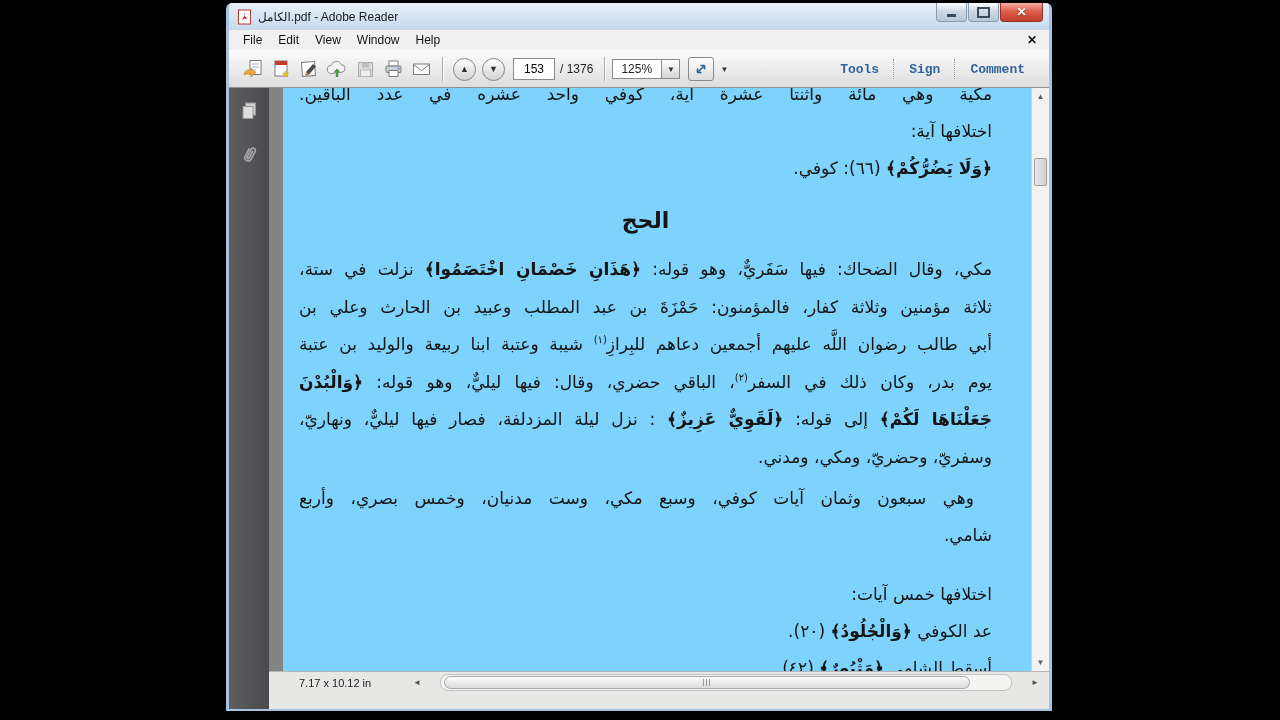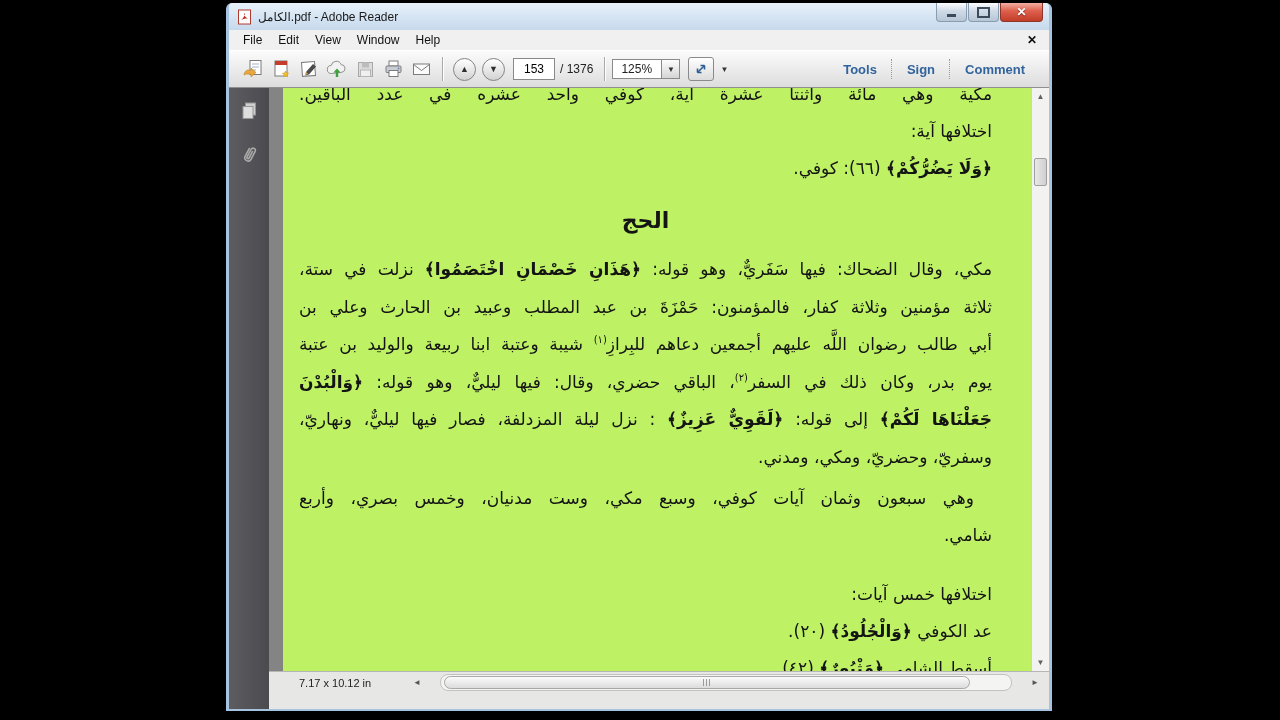--- a/index.html
+++ b/index.html
@@ -33,31 +33,31 @@
   .pagefield{width:36px;height:18px;border:1px solid #8a8a8a;font-size:12px;text-align:center;
     font-family:"Liberation Sans",sans-serif;margin:0 5px;background:#fff;}
   .pagetotal{font-size:12px;color:#222;margin-right:4px;white-space:nowrap;}
   .zoombox{display:flex;align-items:center;border:1px solid #8a8a8a;background:#fff;height:18px;}
   .zoomval{font-size:12px;color:#222;padding:0 8px;min-width:32px;}
   .zoomcaret{width:17px;height:18px;border-left:1px solid #8a8a8a;background:linear-gradient(#fdfdfd,#d5d5d5);
     display:flex;align-items:center;justify-content:center;font-size:8px;color:#333;cursor:pointer;}
   .fitbtn{width:24px;height:22px;border:1px solid #8a8a8a;border-radius:3px;background:linear-gradient(#fff,#dcdcdc);
     display:flex;align-items:center;justify-content:center;margin-left:8px;cursor:pointer;}
   .tcaret{font-size:8px;color:#333;margin:0 6px;cursor:pointer;}
-  .rightgroup{margin-left:auto;display:flex;align-items:center;}
+  .rightgroup{margin-left:auto;display:flex;align-items:center;font-family:Liberation Mono, monospace;}
   .bluebtn{color:#31639c;font-weight:bold;font-size:13px;padding:4px 14px;cursor:pointer;white-space:nowrap;}
   .dotsep{width:1px;height:20px;border-left:1px dotted #9a9a9a;}
   
   .main{display:flex;height:621px;}
   .sidebar{width:40px;background:linear-gradient(90deg,#5d5d61,#4b4b4f);display:flex;flex-direction:column;
     align-items:center;padding-top:10px;gap:18px;flex:none;}
   .sbtn{width:28px;height:26px;display:flex;align-items:center;justify-content:center;cursor:pointer;}
   .rightcol{flex:1;display:flex;flex-direction:column;min-width:0;}
   .docwrap{flex:1;background:#848484;position:relative;overflow:hidden;}
-  .page{position:absolute;left:14px;top:0;right:17px;bottom:0;background:#bef264;overflow:hidden;
+  .page{position:absolute;left:14px;top:0;right:17px;bottom:0;background:#7dd3fc;overflow:hidden;
     direction:rtl;padding:0 40px 0 16px;color:#141414;
     font-family:"DejaVu Sans",sans-serif;font-size:17px;line-height:37px;}
   .page .content{margin-top:-12px;}
   .line{text-align:right;}
   .j{text-align:justify;text-align-last:justify;}
   .indent{text-indent:18px;}
   .q{font-weight:700;}
   .fn{font-size:10px;vertical-align:super;line-height:0;}
   .heading{text-align:center;font-weight:700;font-size:22px;height:44px;line-height:44px;margin-top:12px;margin-bottom:8px;}
   .p1{margin-top:8px;line-height:37.5px;}

